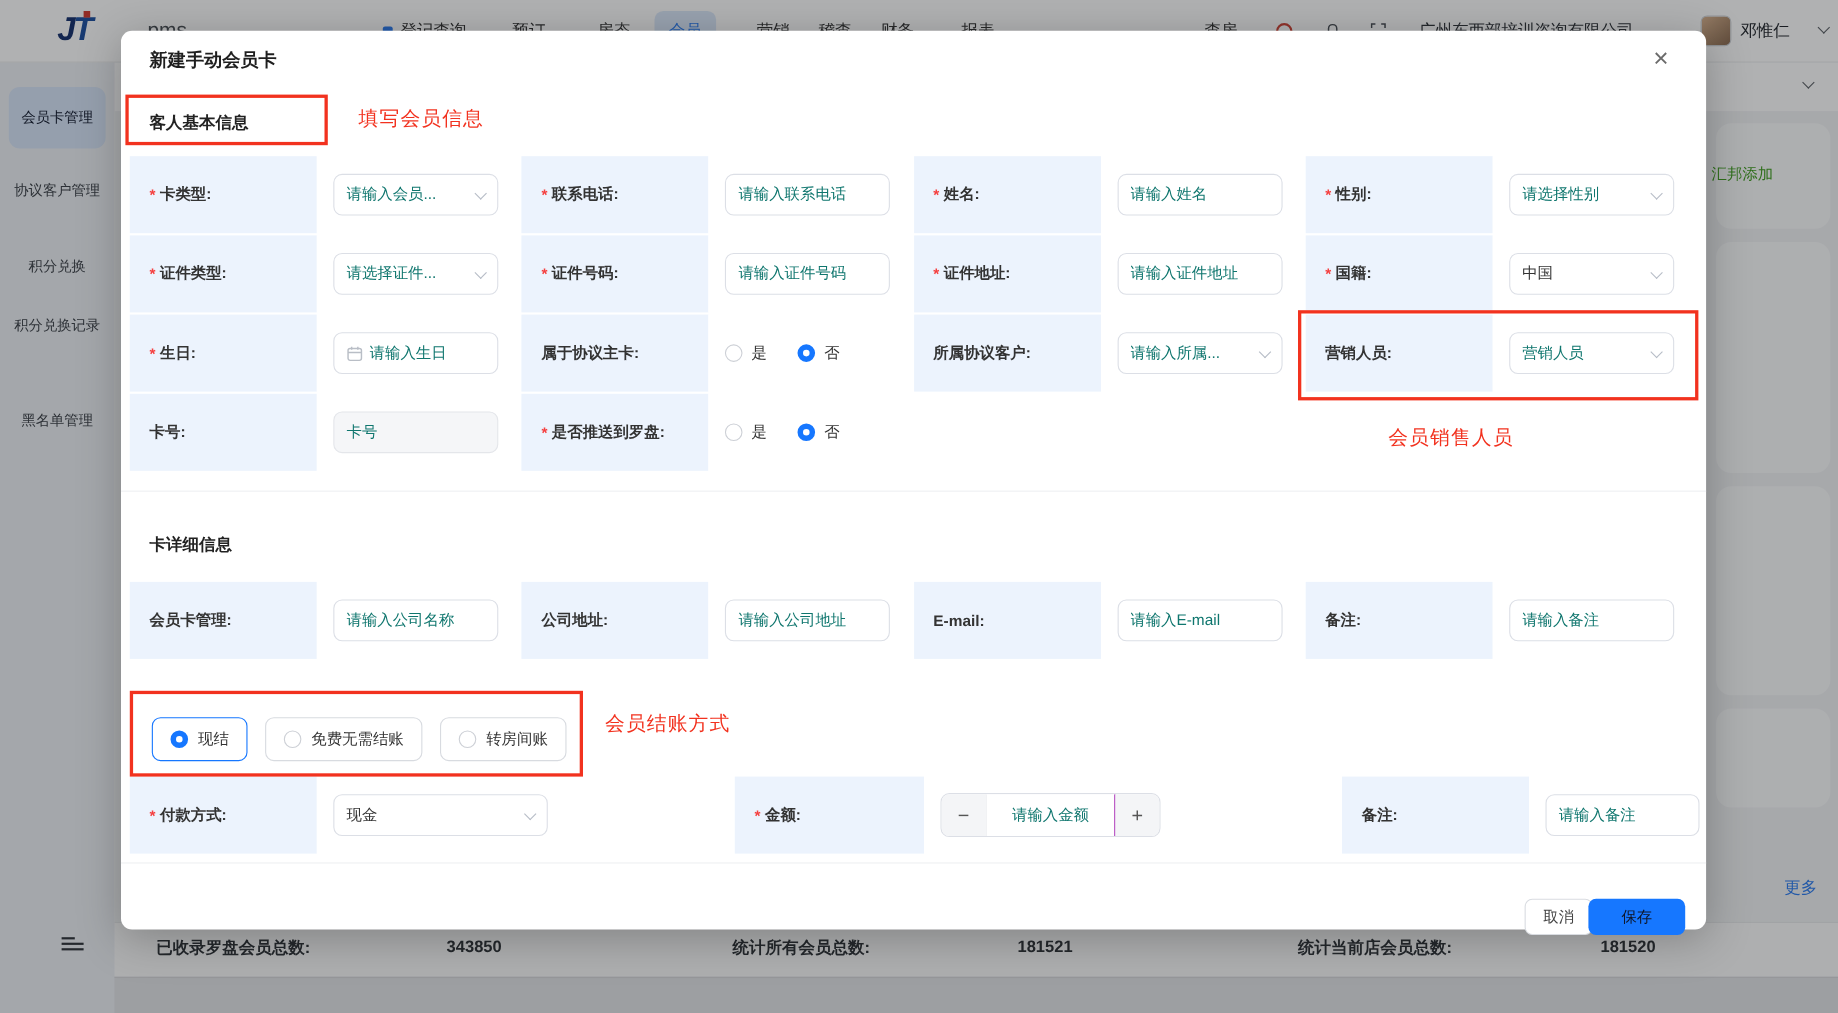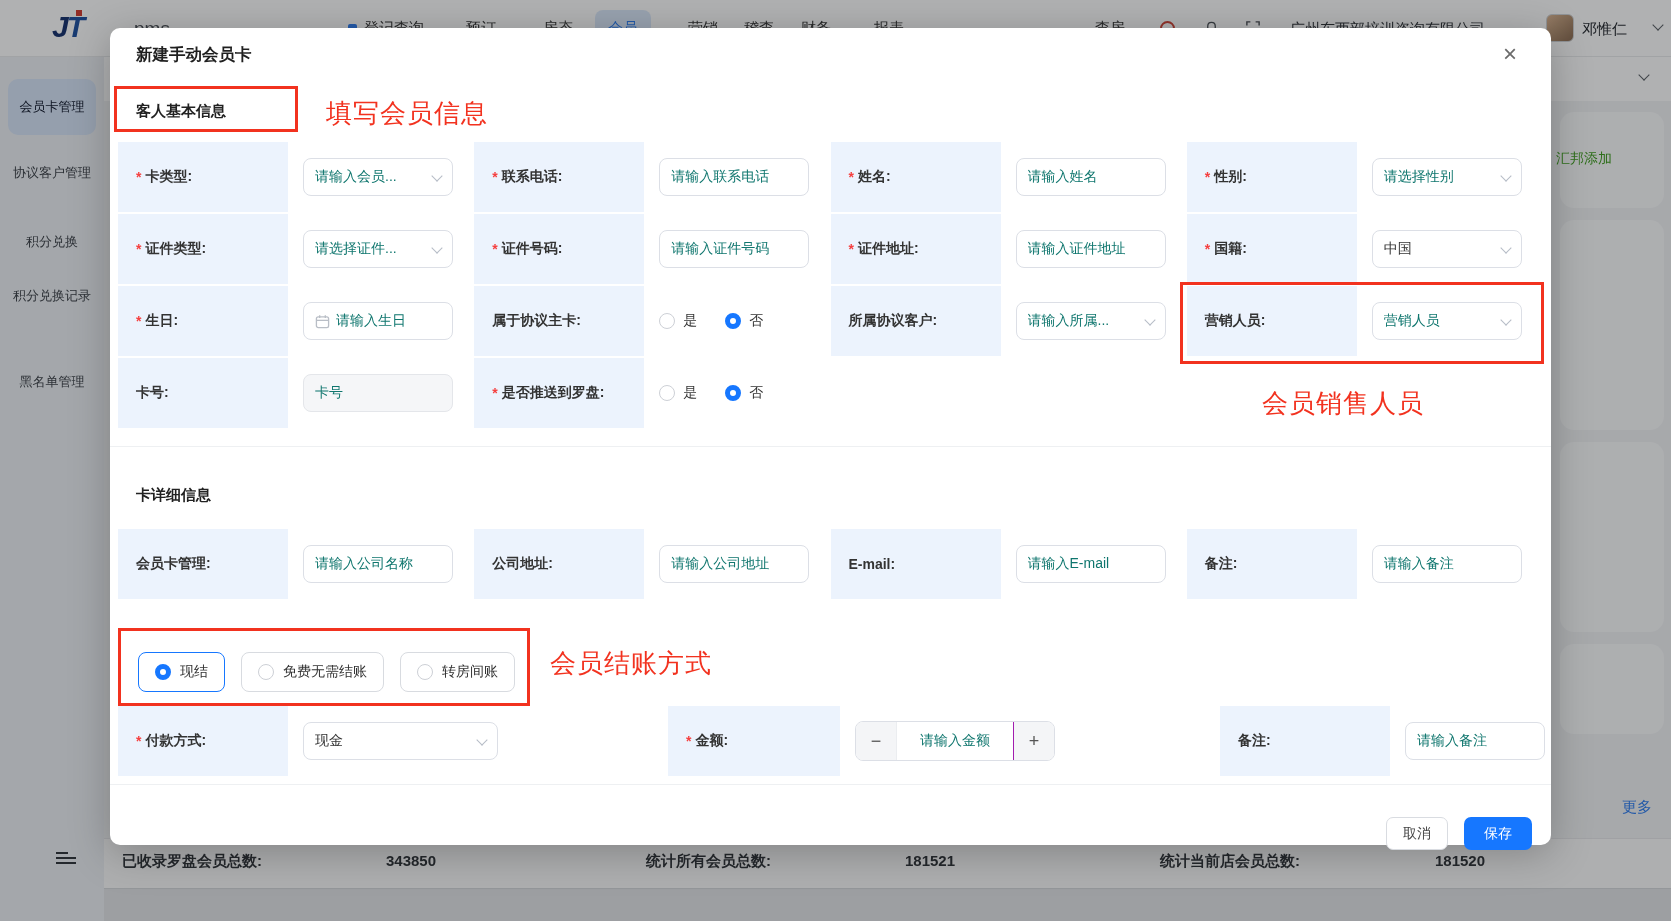--- a/index.html
+++ b/index.html
@@ -38,21 +38,21 @@
   .collapse i:first-child { width:60%; } .collapse i { width:100%; }
 
   
   .content { position:absolute; left:104px; top:57px; right:0; bottom:33px; background:#f2f3f5; z-index:1; }
   .bg-head { position:absolute; left:104px; top:57px; right:0; height:44px; background:#fff; z-index:1; }
   .bg-chev { position:absolute; left:1634px; top:74px; z-index:1; }
   .card { position:absolute; background:#fbfcfd; border-radius:14px; z-index:1; }
   .green-link { position:absolute; left:1556px; top:150px; font-size:14px; color:#3f9d1f; z-index:1; }
   .more-link { position:absolute; left:1622px; top:798px; font-size:15px; color:#2e7df0; z-index:1; }
   .statsbar { position:absolute; left:104px; top:838px; right:0; height:50px; background:#fdfdfd; z-index:1; border-top:1px solid #e7e8ea; }
-  .stat { position:absolute; top:852px; font-size:15px; font-weight:bold; color:#2f3338; z-index:1; white-space:nowrap; }
+  .stat { position:absolute; top:852px; font-size:15px; font-weight:bold; color:#2f3338; z-index:1; white-space:nowrap;margin-left:20px; }
   .bot-strip { position:absolute; left:0; top:888px; right:0; height:33px; background:#e3e5e8; z-index:1; border-top:1px solid #d6d8db; }
 
   
   .mask { position:absolute; inset:0; background:rgba(15,18,22,.33); z-index:5; }
 
   
   .modal { position:absolute; left:110px; top:28px; width:1441px; height:817px; background:#fff;
            border-radius:10px; z-index:10; box-shadow:0 8px 40px rgba(0,0,0,.25); }
   .m-title { position:absolute; left:26px; top:16px; font-size:16.5px; font-weight:bold; color:#1f1f1f; }
   .m-close { position:absolute; top:14px; right:34px; font-size:24px; color:#6b6b6b; line-height:24px; cursor:pointer; }
@@ -79,25 +79,25 @@
   .bopt { display:inline-flex; align-items:center; gap:9px; height:40px; padding:0 16px; border:1px solid #d8dbe0;
           border-radius:8px; background:#fff; font-size:14px; color:#333; cursor:pointer; }
   .bopt.on { border-color:#1677ff; }
   .stepper { display:flex; align-items:stretch; height:40px; border:1px solid #dcdfe6; border-radius:8px; overflow:hidden; }
   .sbtn { width:40px; background:#f4f5f7; display:flex; align-items:center; justify-content:center; font-size:18px; color:#555; cursor:pointer; }
   .sinp { width:118px; display:flex; align-items:center; justify-content:center; font-size:14px; background:#fff;
           border-left:1px solid #ebedf0; border-right:1px solid #a21caf; }
   .btn { position:absolute; top:772px; height:33px; border-radius:7px; font-size:14px; display:flex;
          align-items:center; justify-content:center; cursor:pointer;margin-top:17px; }
   .btn.cancel { right:103px; width:62px; background:#fff; border:1px solid #d9dce1; color:#444; }
-  .btn.save { right:19px; width:68px; background:#1677ff; color:#ffffff; }
+  .btn.save { right:19px; width:88px; background:#1677ff; color:#0f172a; }
 
   
   .rbox { position:absolute; border:3px solid #f2321f; z-index:30; pointer-events:none; }
-  .rtext { position:absolute; color:#f2321f; font-size:26px; z-index:30; letter-spacing:1px; white-space:nowrap; }
+  .rtext { position:absolute; color:#f2321f; font-size:18px; z-index:30; letter-spacing:1px; white-space:nowrap; }
 </style>
 </head>
 <body>
 
 <div class="stage">
 
   <div class="topbar">
     <div class="logo"><span class="j">J</span><span class="t">T</span></div>
     <div class="logo-dot"></div>
     <div class="logo-sub">pms</div>

